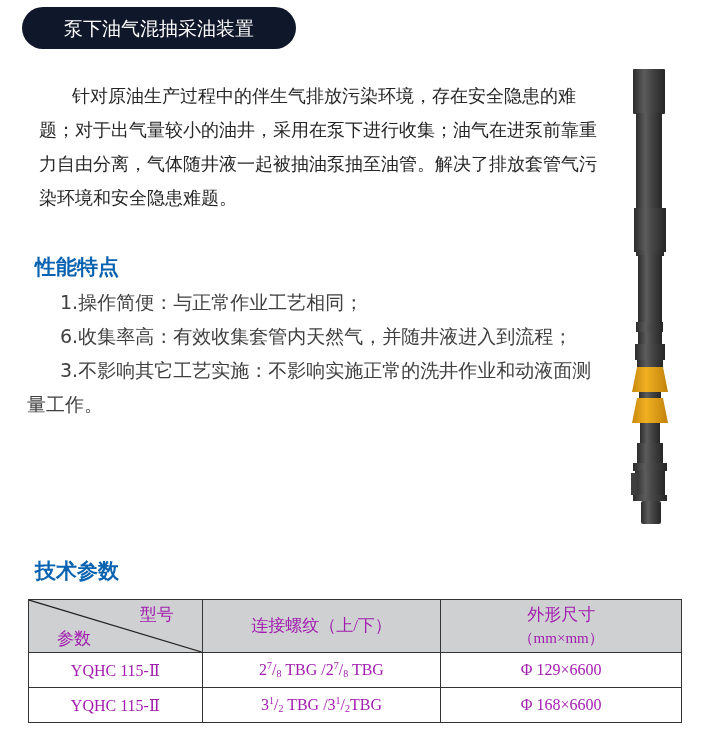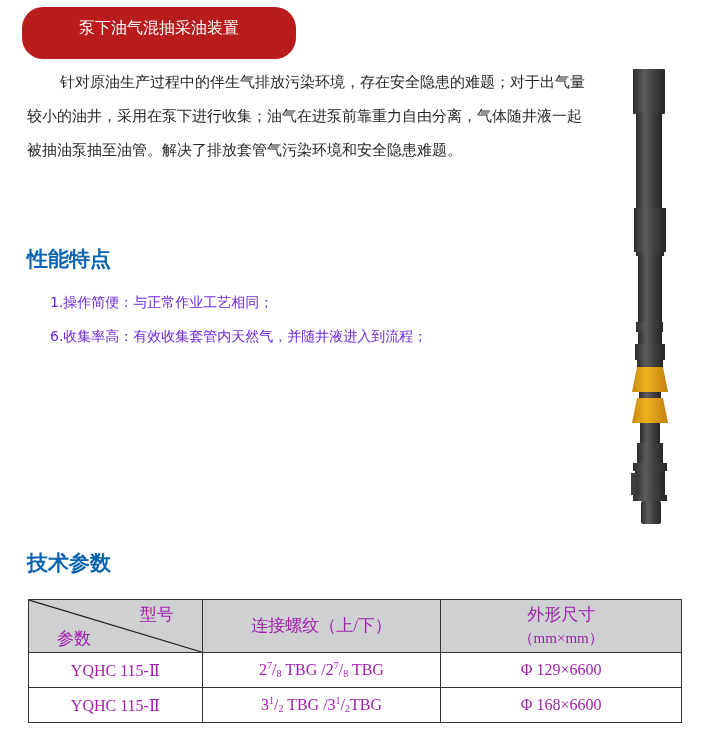--- a/index.html
+++ b/index.html
@@ -13,61 +13,60 @@
       position: relative;
       overflow: hidden;
       font-family: "DejaVu Sans", "Liberation Sans", sans-serif;
       color: #222222;
     }
     .title-pill {
       position: absolute;
       left: 22px;
       top: 7px;
       width: 274px;
-      height: 52px;
+      height: 42px;
       border-radius: 21px;
-      background: #b91c1c;
+      background: #0f172a;
       color: #ffffff;
-      font-size: 16px;
+      font-size: 19px;
       line-height: 42px;
       text-align: center;
       letter-spacing: 0px;
     }
     .para {
       position: absolute;
       left: 27px;
       width: 565px;
-      font-size: 15px;
+      font-size: 18px;
       line-height: 34px;
       color: #262626;
-      margin: 0;
-      font-family: Liberation Mono, monospace;
+      margin: 12px;
     }
     .para .indent { display: inline-block; width: 33px; }
     .intro { top: 67px; }
     .section-heading {
       position: absolute;
       left: 27px;
       font-size: 21px;
       font-weight: bold;
       color: #0a63b0;
-      margin: 0;
+      margin: 8px;
     }
     .features-heading { top: 245px; }
     .features-list {
       position: absolute;
-      left: 17px;
+      left: 27px;
       top: 285px;
       width: 565px;
       margin: 0;
       padding: 0;
       list-style: none;
-      font-size: 14px;
+      font-size: 19px;
       line-height: 34px;
-      color: #6d28d9;
+      color: #404040;
     }
     .features-list li { margin: 0; padding: 0; }
     .specs-heading { top: 549px; }
 
     .spec-table {
       position: absolute;
       left: 28px;
       top: 599px;
       width: 654px;
       border-collapse: collapse;
@@ -132,20 +131,21 @@
 
 <div class="title-pill">泵下油气混抽采油装置</div>
 
 <p class="para intro"><span class="indent"></span><span>针对原油生产过程中的伴生气排放污染环境，存在安全隐患的难题；对于出气量较小的油井，采用在泵下进行收集；油气在进泵前靠重力自由分离，气体随井液一起被抽油泵抽至油管。解决了排放套管气污染环境和安全隐患难题。</span></p>
 
 <h2 class="section-heading features-heading">性能特点</h2>
 
 <ul class="features-list">
   <li><span class="indent" style="display:inline-block;width:33px;"></span><span>1.操作简便：与正常作业工艺相同；</span></li>
   <li><span class="indent" style="display:inline-block;width:33px;"></span><span>6.收集率高：有效收集套管内天然气，并随井液进入到流程；</span></li>
+  <li><span class="indent" style="display:inline-block;width:33px;"></span><span>3.不影响其它工艺实施：不影响实施正常的洗井作业和动液面测量工作。</span></li>
 </ul>
 
 <h2 class="section-heading specs-heading">技术参数</h2>
 
 <table class="spec-table">
   <thead>
     <tr>
       <th class="col1 diag-cell">
         <svg viewBox="0 0 100 100" preserveAspectRatio="none">
           <line x1="0" y1="0" x2="100" y2="100" stroke="#222" stroke-width="1.2" vector-effect="non-scaling-stroke"></line>

